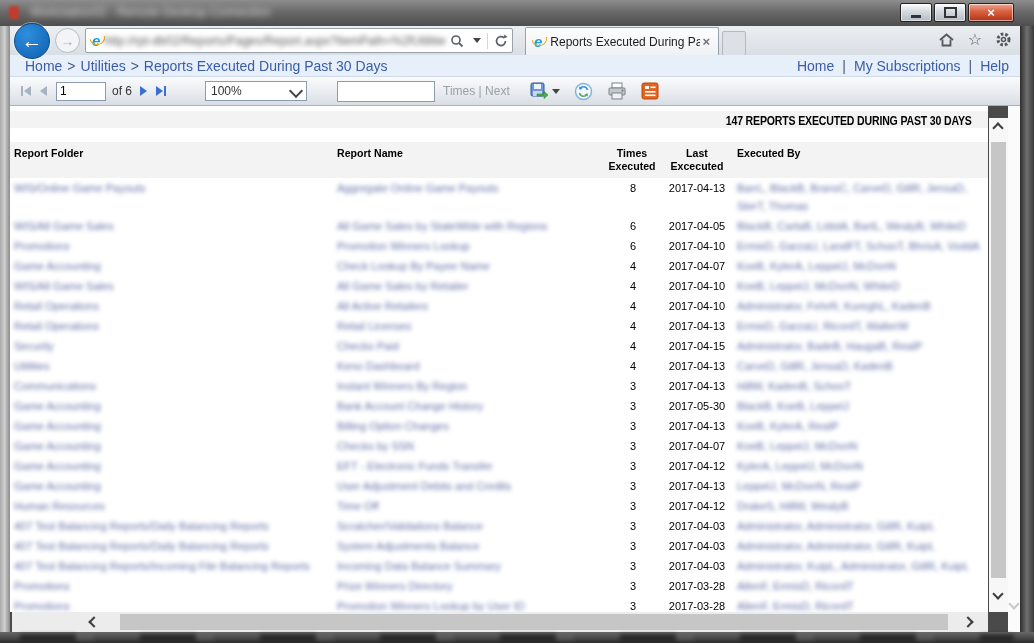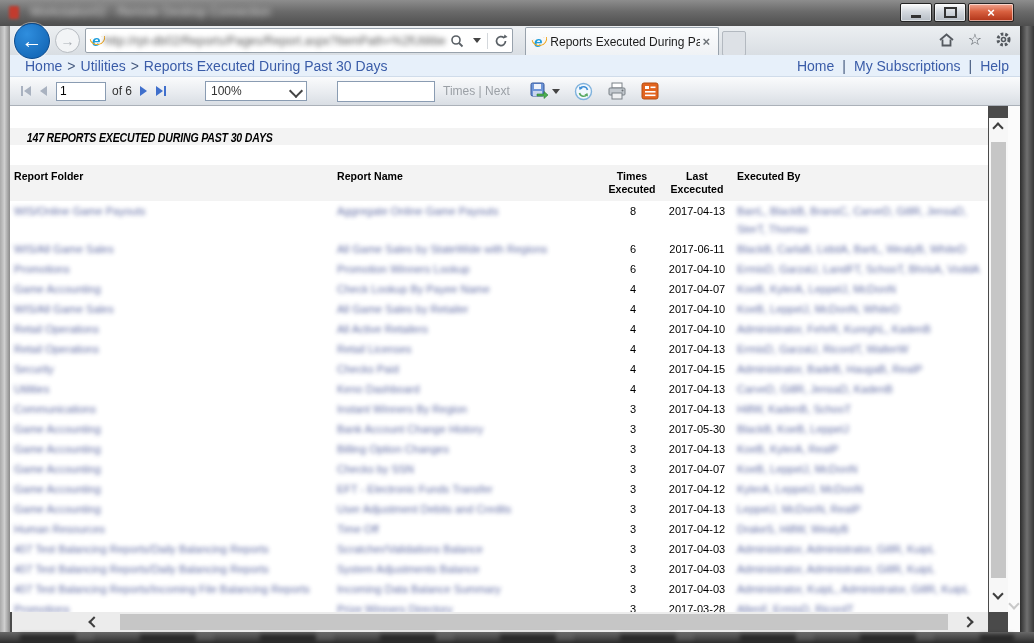--- a/index.html
+++ b/index.html
@@ -92,25 +92,25 @@
   .chev{display:inline-block;width:6px;height:6px;border-left:2px solid currentColor;
     border-bottom:2px solid currentColor;}
   .chev.down{transform:rotate(-45deg);}
   .chev.big{width:8px;height:8px;color:#444;}
   .caret-dn{width:0;height:0;border-left:4px solid transparent;border-right:4px solid transparent;
     border-top:5px solid #444;display:inline-block;margin-left:3px;}
 
   
   .report-body{position:absolute;top:106px;left:10px;width:978px;height:506px;background:#fff;
     overflow:hidden;}
-  .rpt-title-band{margin-top:22px;height:17px;background:#f3f3f3;text-align:left;
-    line-height:17px;font-style:italic;}
+  .rpt-title-band{margin-top:5px;height:17px;background:#f3f3f3;text-align:right;
+    line-height:17px;}
   .rpt-title-band span{display:inline-block;transform:scaleX(.88);font-size:12px;
     font-weight:bold;color:#000;letter-spacing:-.2px;white-space:nowrap;}
-  .rpt-header{position:relative;height:36px;background:#f3f3f3;margin-top:20px;text-decoration:underline;}
+  .rpt-header{position:relative;height:36px;background:#f3f3f3;margin-top:14px;text-decoration:underline;}
   .hcell{position:absolute;top:5px;font-size:11.5px;font-weight:bold;color:#000;
     transform:scaleX(.92);transform-origin:left center;white-space:nowrap;line-height:13px;}
   .hc-folder{left:4px;} .hc-name{left:327px;}
   .hc-times{left:587px;width:70px;text-align:center;transform-origin:center;}
   .hc-last{left:647px;width:80px;text-align:center;transform-origin:center;}
   .hc-exec{left:727px;}
   .rrow{position:relative;height:20px;}
   .rrow.tall{height:38px;}
   .cell{position:absolute;top:0;font-size:11px;line-height:20px;color:#000;white-space:nowrap;}
   .c-folder{left:4px;} .c-name{left:327px;}
@@ -287,21 +287,21 @@
           <div class="cell c-folder redacted">WIS/Online Game Payouts</div>
           <div class="cell c-name redacted">Aggregate Online Game Payouts</div>
           <div class="cell c-times">8</div>
           <div class="cell c-date">2017-04-13</div>
           <div class="cell c-exec redacted">BarrL, BlackB, BransC, CarveD, GillR, JensaD, SterT, Thomas</div>
         </div>
         <div class="rrow">
           <div class="cell c-folder redacted">WIS/All Game Sales</div>
           <div class="cell c-name redacted">All Game Sales by StateWide with Regions</div>
           <div class="cell c-times">6</div>
-          <div class="cell c-date">2017-06-11</div>
+          <div class="cell c-date">2017-04-05</div>
           <div class="cell c-exec redacted">BlackB, CarlaB, LidstA, BartL, WealyB, WhiteD</div>
         </div>
         <div class="rrow">
           <div class="cell c-folder redacted">Promotions</div>
           <div class="cell c-name redacted">Promotion Winners Lookup</div>
           <div class="cell c-times">6</div>
           <div class="cell c-date">2017-04-10</div>
           <div class="cell c-exec redacted">ErmisD, GarzaU, LandFT, SchooT, BhrisA, VoddA</div>
         </div>
         <div class="rrow">

